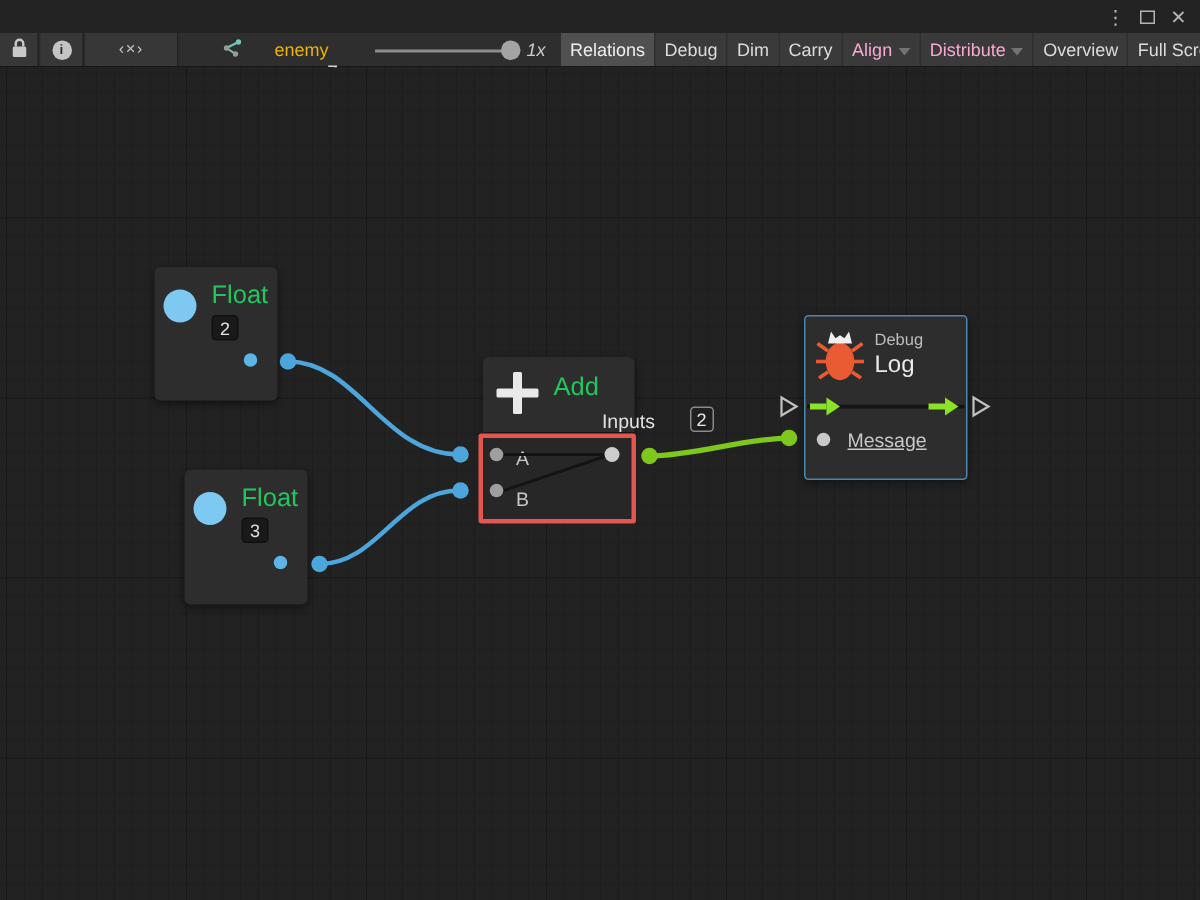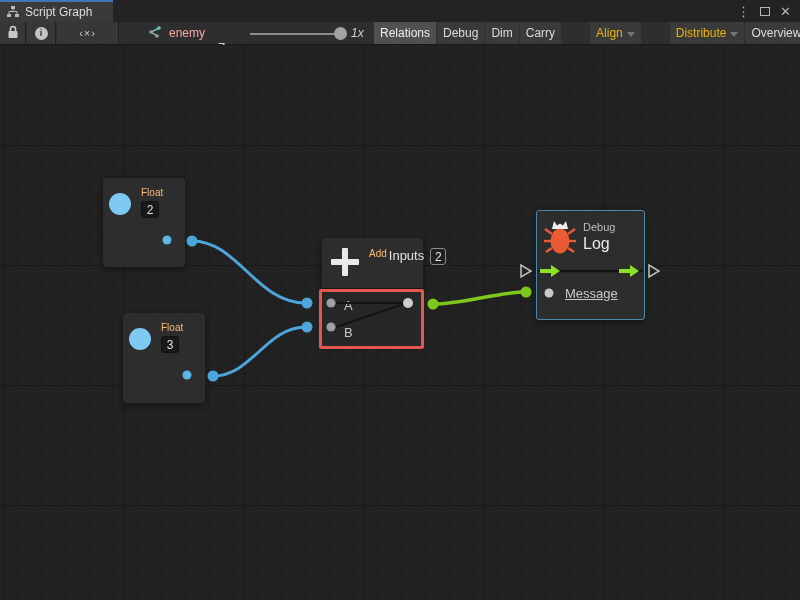--- a/index.html
+++ b/index.html
@@ -13,86 +13,73 @@
   .win-controls{position:absolute;right:0;top:0;height:22px;display:flex;align-items:center;gap:10px;padding-right:9px;color:#b5b5b5;}
   .win-glyph{font-size:13px;line-height:1;cursor:default;}
   .max-box{width:10px;height:9px;border:1.5px solid #b5b5b5;}
 
   
   .toolbar{position:absolute;left:0;top:22px;width:800px;height:23px;background:#2e2e2e;border-bottom:1px solid #181818;font-size:12px;}
   .tb-btn{position:absolute;top:0;height:22px;display:flex;align-items:center;justify-content:center;background:#373737;border-right:1px solid #202020;color:#d6d6d6;}
   .tb-ico{left:0;width:26px;}
   .tb-ico2{left:27px;width:29px;}
   .tb-code{left:57px;width:62px;color:#c9c9c9;font-size:11px;letter-spacing:1px;}
-  .tb-graph{position:absolute;left:137px;top:0;height:22px;display:flex;align-items:center;gap:8px;padding:0 10px;color:#fca5a5;}
+  .tb-graph{position:absolute;left:137px;top:0;height:22px;display:flex;align-items:center;gap:22px;padding:0 10px;color:#eab308;}
   .zoom-label{position:absolute;left:218px;top:4px;color:#cfcfcf;margin-top:15px;}
   .zoom-track{position:absolute;left:250px;top:11px;width:92px;height:2px;background:#8d8d8d;}
   .zoom-handle{position:absolute;left:334px;top:5px;width:13px;height:13px;border-radius:50%;background:#a3a3a3;}
   .zoom-value{position:absolute;left:351px;top:4px;color:#cfcfcf;font-style:italic;}
   .tb-buttons{position:absolute;left:374px;right:0;top:0;height:22px;display:flex;gap:1px;}
   .tb-buttons .btn{flex:1;background:#3a3a3a;display:flex;align-items:center;justify-content:center;gap:4px;color:#dcdcdc;padding:0 6px;white-space:nowrap;}
   .tb-buttons .btn.active{background:#505050;color:#efefef;}
-  .tb-buttons .btn.disabled{color:#eab308;margin-left:28px;}
+  .tb-buttons .btn.disabled{color:#f9a8d4;}
   .caret{width:0;height:0;border-left:4px solid transparent;border-right:4px solid transparent;border-top:5px solid #737373;margin-top:2px;}
   .info-circle{width:13px;height:13px;border-radius:50%;background:#c4c4c4;color:#2c2c2c;font-size:9px;font-weight:bold;display:flex;align-items:center;justify-content:center;}
 
   
   .canvas{position:absolute;left:0;top:45px;width:800px;height:555px;background-color:#222;
     background-image:
       linear-gradient(to right,#181818 1px,transparent 1px),
       linear-gradient(to bottom,#181818 1px,transparent 1px),
       linear-gradient(to right,#1e1e1e 1px,transparent 1px),
       linear-gradient(to bottom,#1e1e1e 1px,transparent 1px);
     background-size:120px 120px,120px 120px,12px 12px,12px 12px;
     background-position:4px 100px,4px 100px,4px 4px,4px 4px;}
 
   .node{position:absolute;background:#2d2d2d;border-radius:4px;box-shadow:0 2px 6px rgba(0,0,0,.45);}
   .float-inner{display:flex;gap:10px;padding:9px 8px 0 6px;}
   .big-port{width:22px;height:22px;border-radius:50%;background:#7dc9f2;margin-top:6px;flex:none;}
-  .node-title{font-size:10px;color:#fdba74;}
+  .node-title{font-size:17px;color:#22c55e;}
   .vbox{margin-top:3px;min-width:18px;height:17px;background:#191919;border:1px solid #101010;border-radius:3px;color:#e0e0e0;font-size:12px;display:flex;align-items:center;justify-content:center;padding:0 3px;width:max-content;}
 
   .add-header{position:absolute;left:322px;top:193px;width:101px;height:50px;background:#2d2d2d;border-radius:4px 4px 0 0;box-shadow:0 2px 6px rgba(0,0,0,.45);display:flex;gap:10px;padding:10px 6px 0 9px;}
   .plus-icon{position:relative;width:28px;height:28px;flex:none;}
   .plus-icon::before,.plus-icon::after{content:"";position:absolute;background:#e9e9e9;border-radius:1px;}
   .plus-icon::before{left:0;top:11px;width:28px;height:6px;}
   .plus-icon::after{left:11px;top:0;width:6px;height:28px;}
   .add-col{display:flex;gap:2px;}
-  .inputs-row{display:flex;align-items:flex-start;gap:6px;font-size:13px;color:#e2e2e2;}
+  .inputs-row{display:flex;align-items:flex-end;gap:23px;font-size:13px;color:#e2e2e2;}
   .count-box{min-width:16px;height:17px;border:1px solid #8a8a8a;border-radius:3px;background:#1f1f1f;color:#e8e8e8;font-size:12px;display:flex;align-items:center;justify-content:center;padding:0 3px;}
   .add-body{position:absolute;left:319px;top:244px;width:105px;height:60px;background:#272727;border:3px solid #e4574e;border-radius:2px;}
   .port-row{height:27px;display:flex;align-items:center;padding-left:22px;font-size:13px;color:#c6c6c6;}
 
   .debug-node{position:absolute;left:536px;top:165px;width:109px;height:110px;background:#2d2d2d;border:1.5px solid #4c87ad;border-radius:3px;box-shadow:0 2px 6px rgba(0,0,0,.45);}
   .debug-cat{position:absolute;left:46px;top:10px;font-size:11px;color:#bdbdbd;text-align:center;}
   .debug-title{position:absolute;left:46px;top:24px;font-size:16px;color:#eaeaea;}
   .bug-wrap{position:absolute;left:7px;top:7px;}
   .msg-label{position:absolute;left:28px;top:75px;font-size:13px;color:#c9c9c9;text-decoration:underline;}
 
   .wires{position:absolute;left:0;top:0;pointer-events:none;}
 </style>
 </head>
 <body>
 
 <div class="window">
 
   <div class="titlebar">
-    <div class="tab">
-      <span class="tab-icon">
-        <svg width="12" height="12" viewBox="0 0 12 12">
-            <g fill="#b8b8b8">
-              <rect x="4" y="0" width="4" height="3"></rect>
-              <rect x="0" y="8" width="4" height="3"></rect>
-              <rect x="8" y="8" width="4" height="3"></rect>
-            </g>
-            <path d="M6,3 V5.5 M2,8 V5.5 H10 V8" stroke="#b8b8b8" stroke-width="1" fill="none"></path>
-          </svg>
-      </span>
-      <span>Script Graph</span>
-    </div>
     <div class="win-controls">
       <span class="win-glyph">⋮</span>
       <span class="max-box"></span>
       <span class="win-glyph">✕</span>
     </div>
   </div>
 
   <div class="toolbar">
     <div class="tb-btn tb-ico">
       <span>

